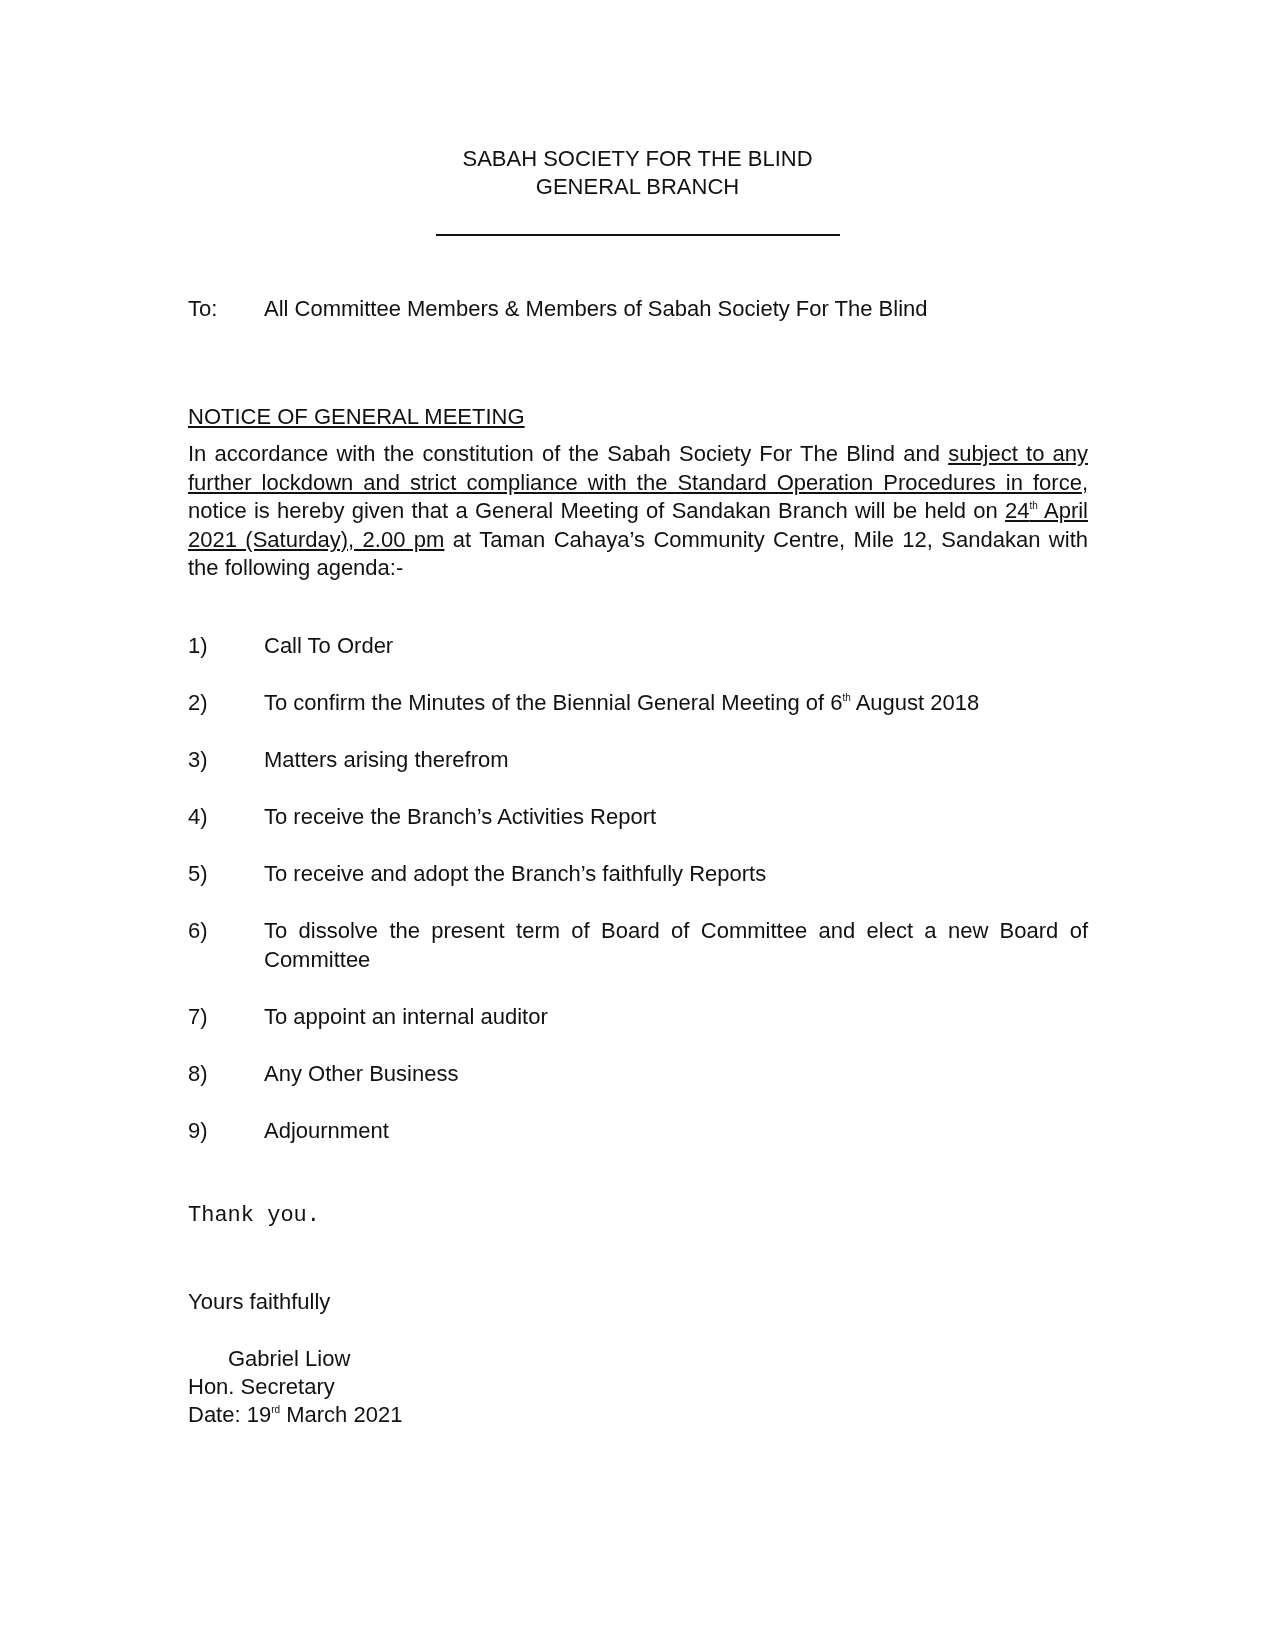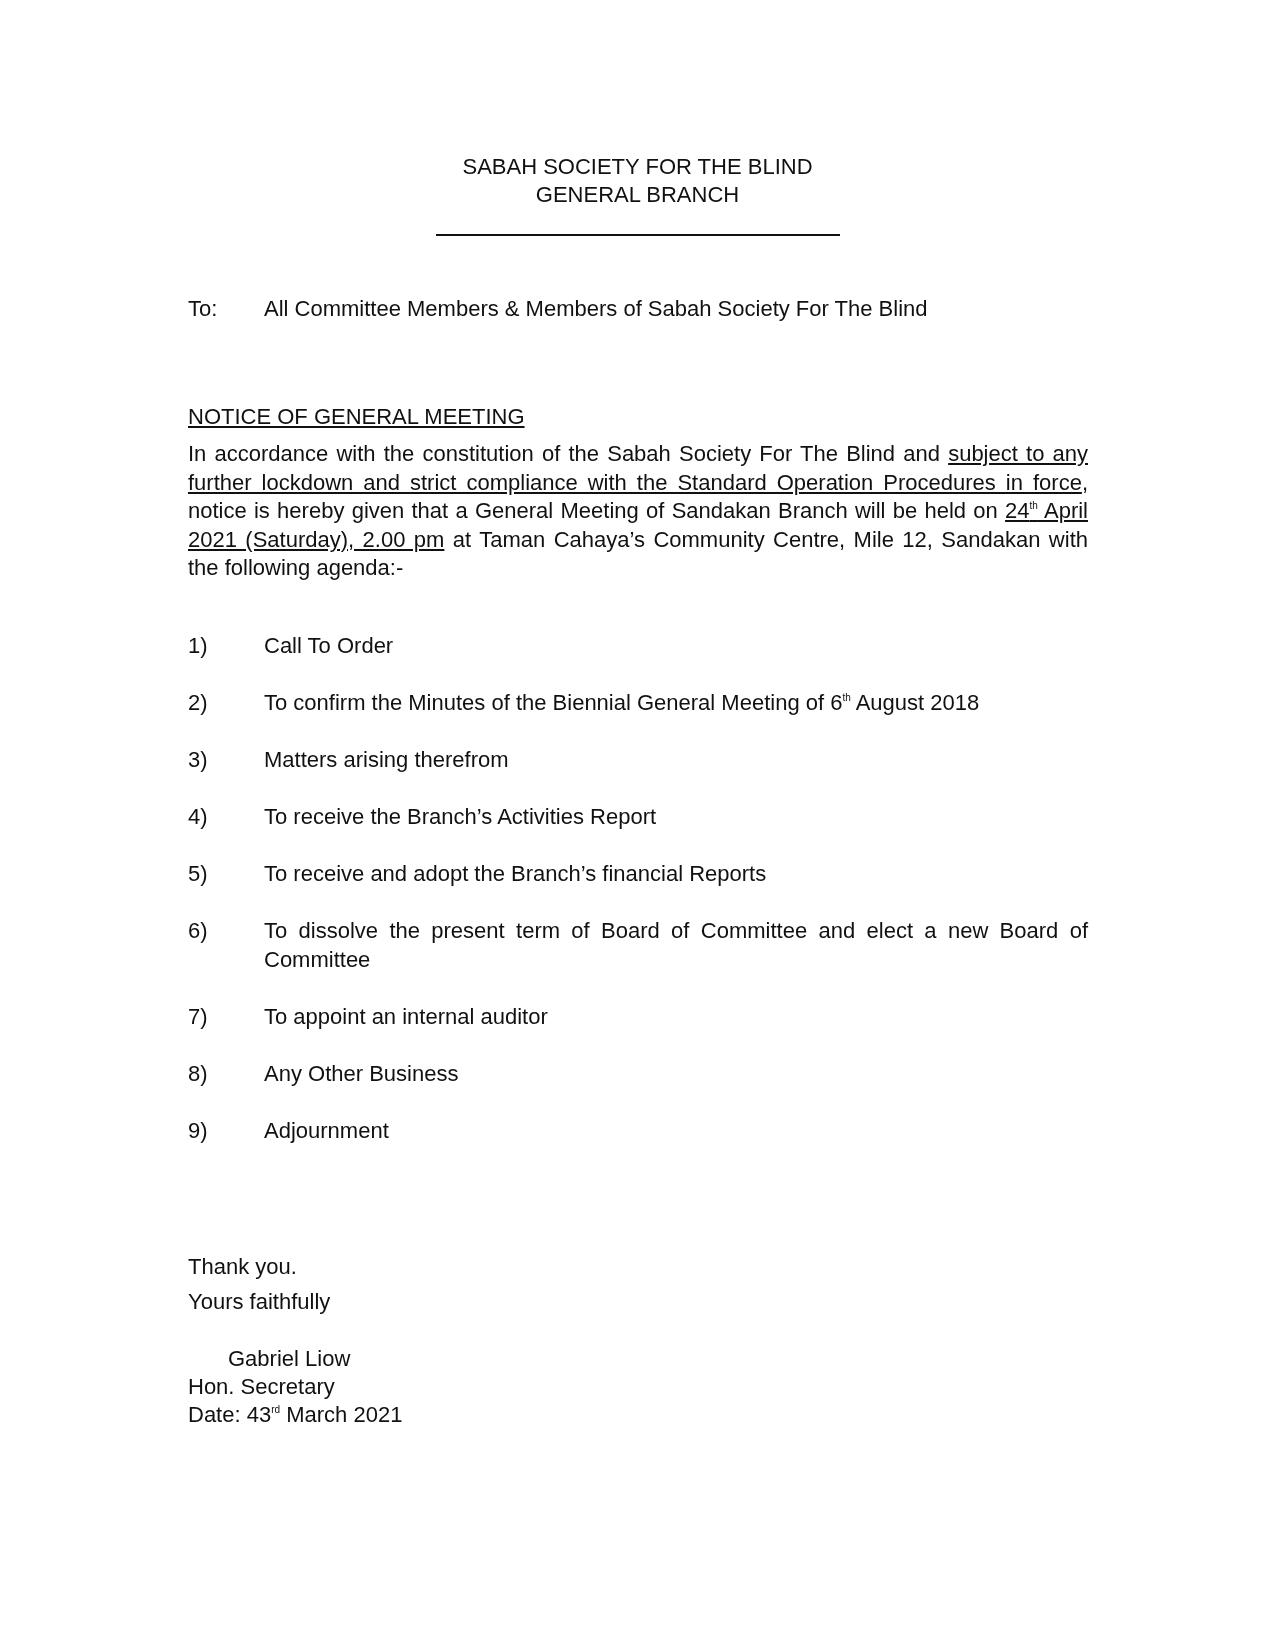--- a/index.html
+++ b/index.html
@@ -1,19 +1,19 @@
 <!DOCTYPE html>
 <html><head>
 <meta charset="utf-8">
 <style>
   html, body { margin: 0; padding: 0; background: #ffffff; }
   body { width: 1275px; height: 1650px; position: relative; overflow: hidden;
          font-family: "Liberation Sans", sans-serif; color: #111; }
   .abs { position: absolute; }
-  .hdr { left: 0; width: 1275px; text-align: center; font-size: 22px; margin-top: 8px; }
+  .hdr { left: 0; width: 1275px; text-align: center; font-size: 22px; }
   .rule { left: 436px; width: 404px; height: 0; border-top: 2px solid #111; top: 234px; }
   .to-label { left: 188px; top: 296px; font-size: 22px; }
   .to-text { left: 264px; top: 296px; font-size: 22px; }
   .notice-title { left: 188px; top: 404px; font-size: 22px; text-decoration: underline; }
   .para { left: 188px; top: 440px; width: 900px; font-size: 22px; line-height: 28.6px; text-align: justify; }
   .para .u { text-decoration: underline; }
   .agenda-item { left: 188px; width: 900px; font-size: 22px; line-height: 28.6px; }
   .agenda-item .num { position: absolute; left: 0; top: 0; }
   .agenda-item .txt { position: absolute; left: 76px; top: 0; width: 824px; text-align: justify; }
   .agenda-item .txt.wrap { text-align-last: left; }
@@ -45,36 +45,36 @@
 <div class="abs agenda-item" style="top:746px;">
   <span class="num">3)</span>
   <span class="txt">Matters arising therefrom</span>
 </div>
 <div class="abs agenda-item" style="top:803px;">
   <span class="num">4)</span>
   <span class="txt">To receive the Branch’s Activities Report</span>
 </div>
 <div class="abs agenda-item" style="top:860px;">
   <span class="num">5)</span>
-  <span class="txt">To receive and adopt the Branch’s financial Reports</span>
+  <span class="txt">To receive and adopt the Branch’s faithfully Reports</span>
 </div>
 <div class="abs agenda-item" style="top:917px;">
   <span class="num">6)</span>
   <span class="txt wrap">To dissolve the present term of Board of Committee and elect a new Board of Committee</span>
 </div>
 <div class="abs agenda-item" style="top:1003px;">
   <span class="num">7)</span>
   <span class="txt">To appoint an internal auditor</span>
 </div>
 <div class="abs agenda-item" style="top:1060px;">
   <span class="num">8)</span>
   <span class="txt">Any Other Business</span>
 </div>
 <div class="abs agenda-item" style="top:1117px;">
   <span class="num">9)</span>
   <span class="txt">Adjournment</span>
 </div>
 
-<div class="abs closing" style="top:1254px;">Thank you.</div>
+<div class="abs closing" style="top:1203px;font-family:Liberation Mono, monospace;">Thank you.</div>
 <div class="abs closing" style="top:1289px;">Yours faithfully</div>
 <div class="abs closing" style="top:1346px;margin-left:40px;">Gabriel Liow</div>
 <div class="abs closing" style="top:1374px;">Hon. Secretary</div>
-<div class="abs closing" style="top:1402px;"><span>Date: 43</span><sup>rd</sup><span> March 2021</span></div>
+<div class="abs closing" style="top:1402px;"><span>Date: 19</span><sup>rd</sup><span> March 2021</span></div>
 
 </body></html>

